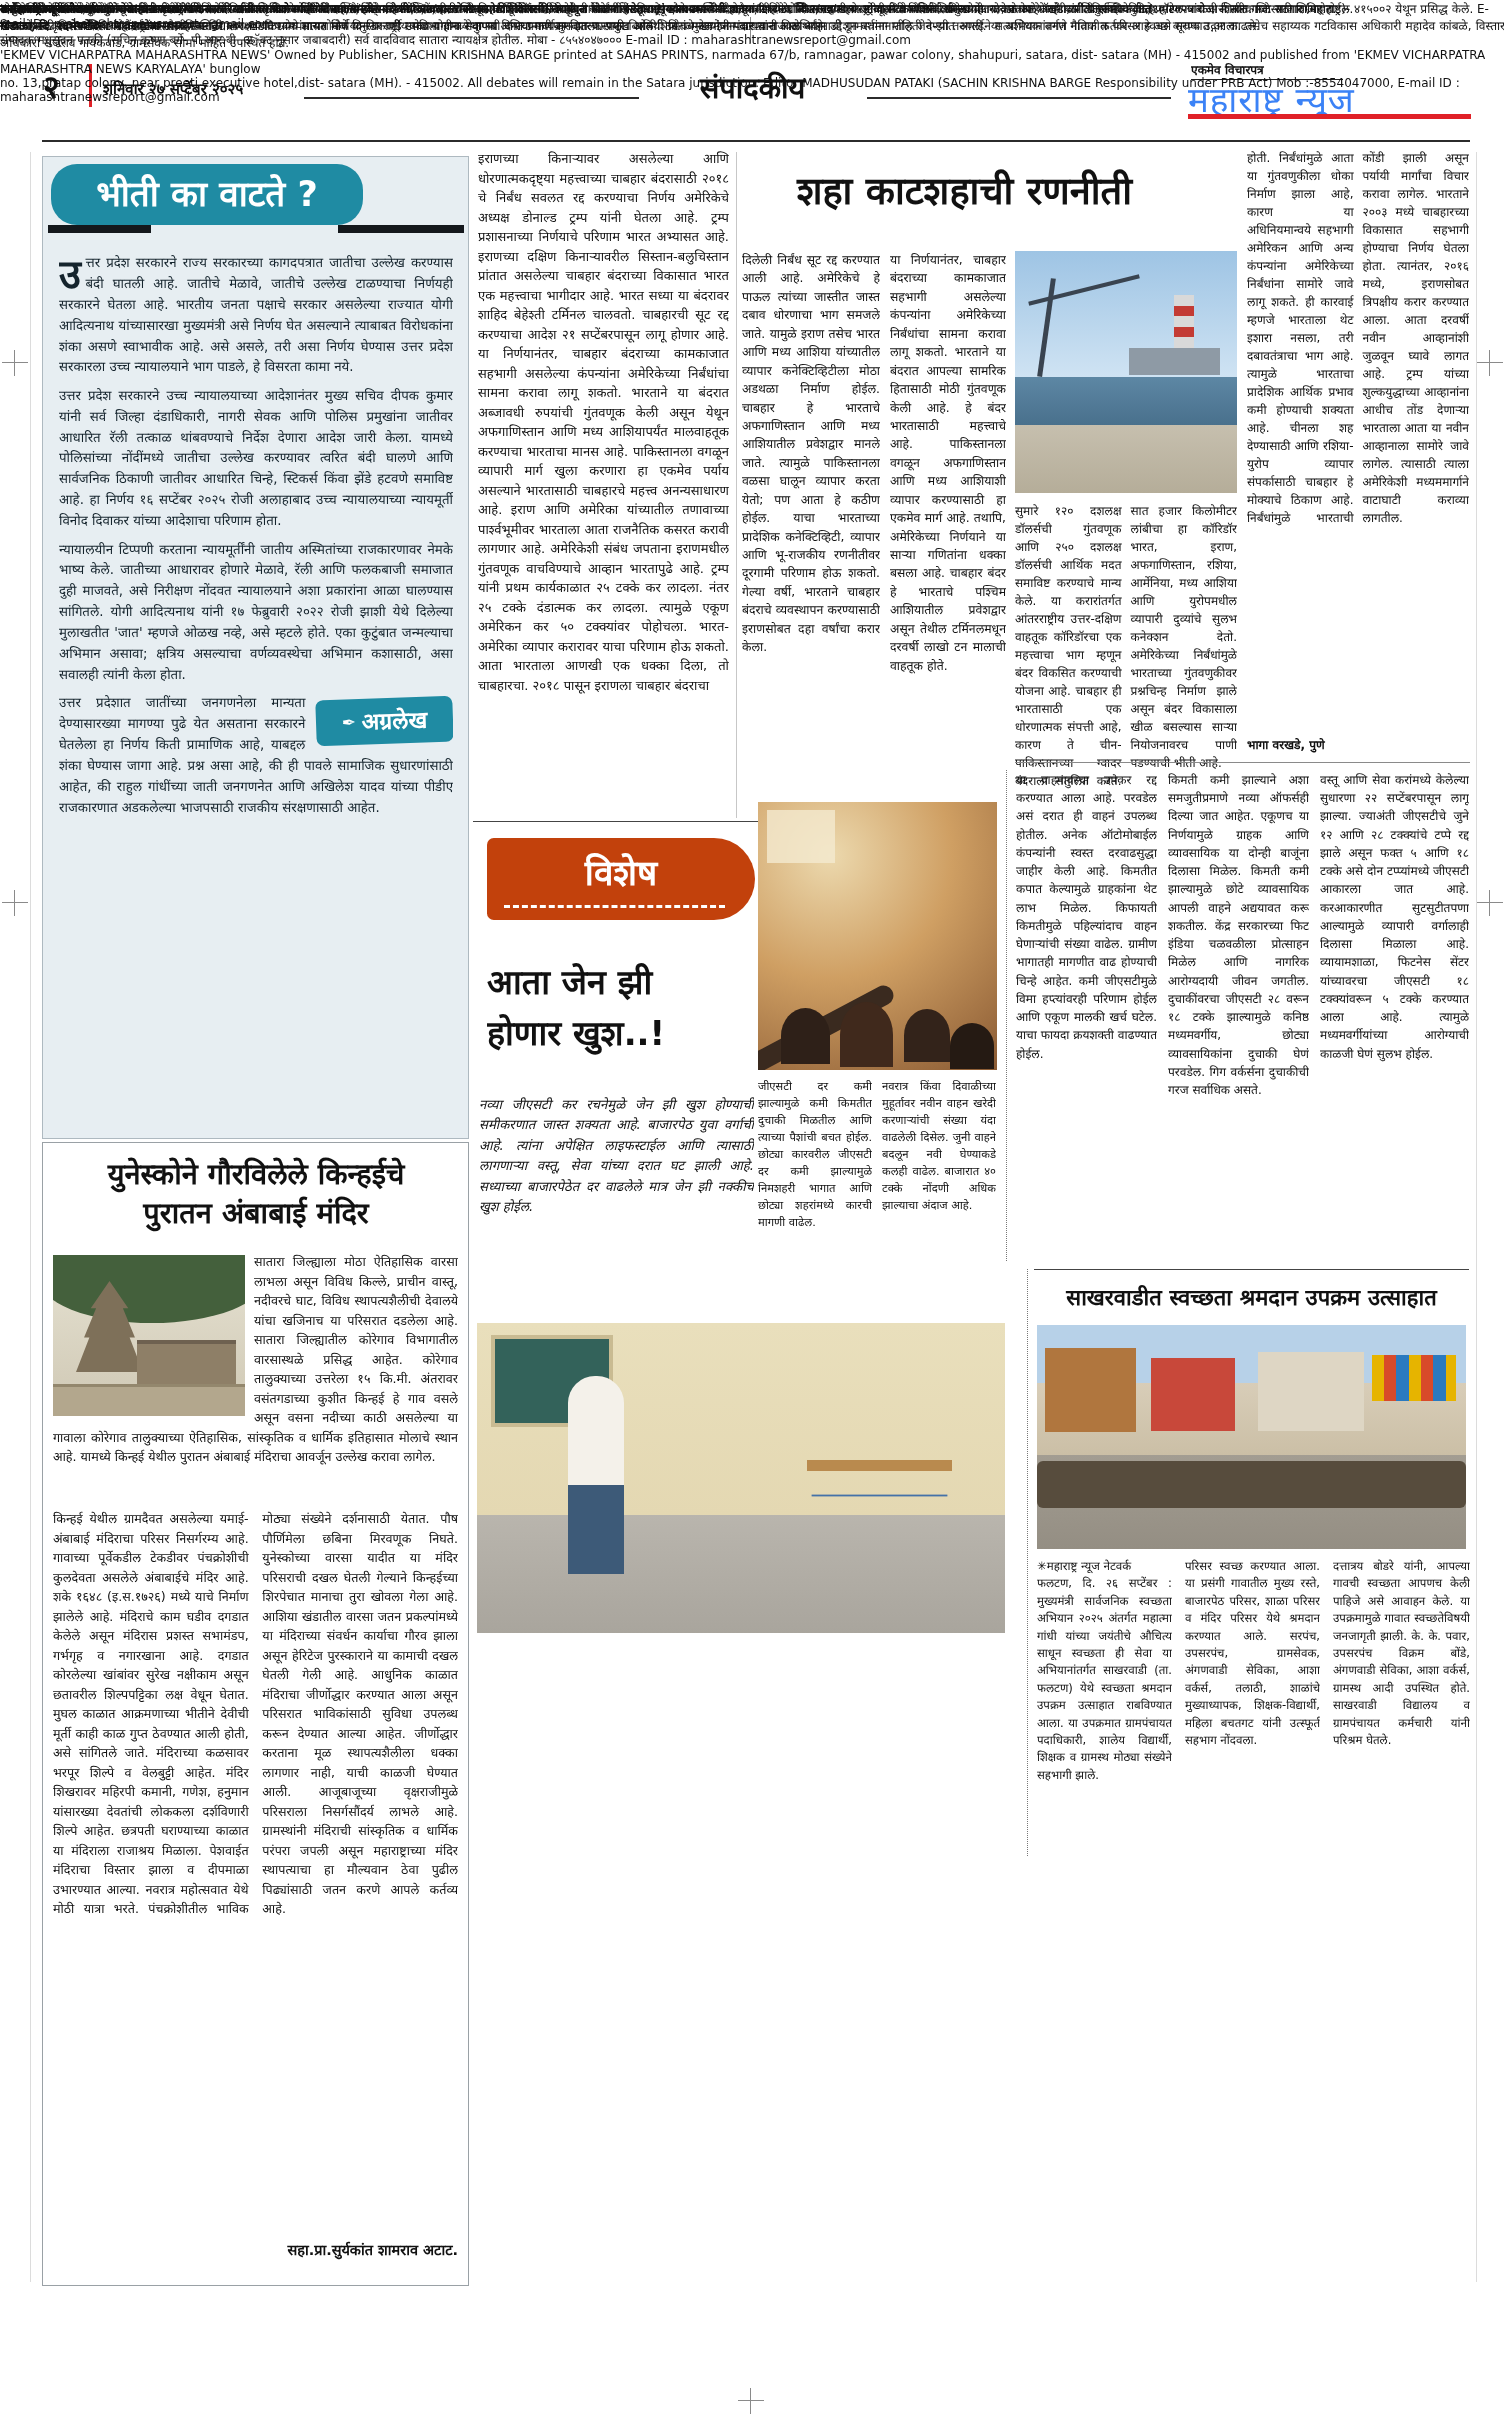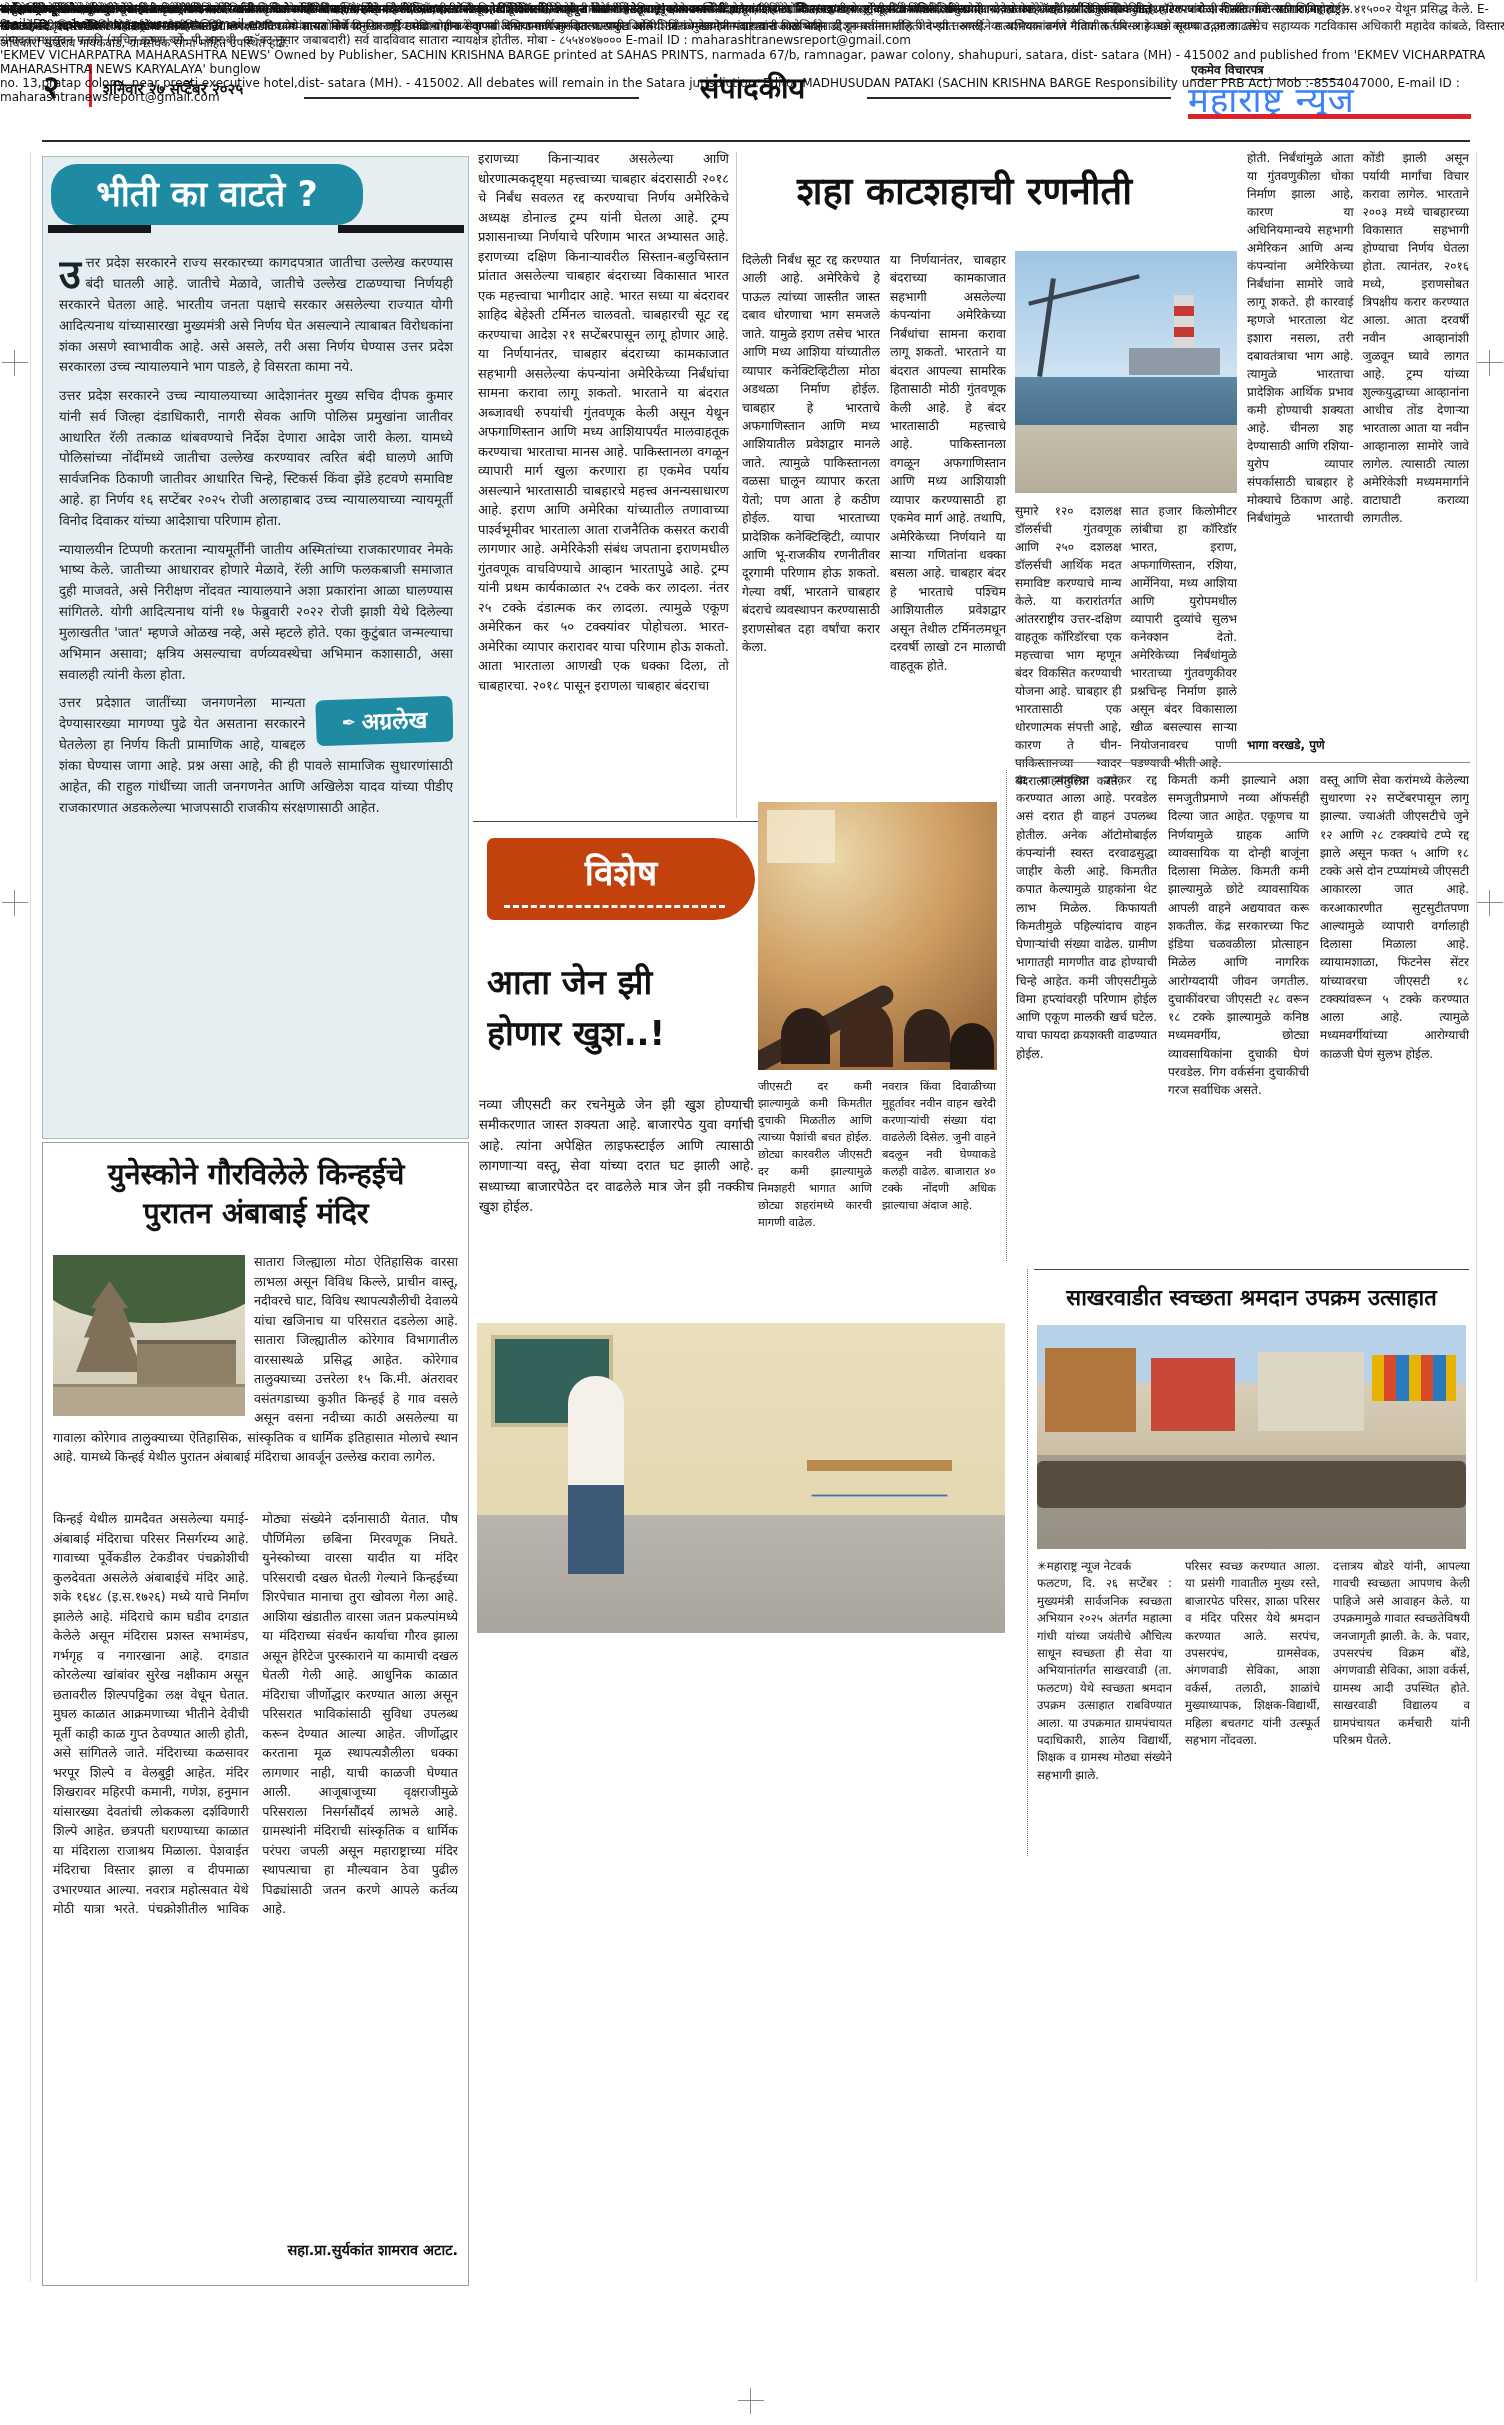--- a/index.html
+++ b/index.html
@@ -60,21 +60,21 @@
   .shah-cu{left:1015px;top:502px;width:222px;height:315px;font-size:12px;line-height:1.5;column-count:2;column-gap:9px;}
   .shah-cr{left:1247px;top:149px;width:222px;height:584px;font-size:12px;line-height:1.5;column-count:2;column-gap:9px;}
   .shah-by{left:1247px;top:736px;width:222px;height:23px;font-size:12px;font-weight:bold;}
   .hr-shah{left:1015px;top:762px;width:455px;height:0.8px;background:#8a8a8a;}
   
   .hr-vis{left:473px;top:821px;width:291px;height:0.8px;background:#444;}
   .vstamp{left:487px;top:838px;width:268px;height:82px;background:#c2410c;border-radius:7.6px 46px 46px 7.6px;}
   .vstamp .t{width:100%;text-align:center;font-size:35px;font-weight:bold;color:#fff;line-height:70px;}
   .vstamp .dash{position:absolute;left:16.7px;bottom:12px;width:221px;border-bottom:3.8px dashed #fff;}
   .v-h{left:487px;top:957px;width:274px;height:110px;font-size:34px;line-height:1.5;font-weight:bold;text-align:left;}
-  .v-intro{left:479px;top:1095px;width:275px;height:163px;font-size:13.2px;line-height:1.55;}
+  .v-intro{left:479px;top:1095px;width:275px;height:163px;font-size:13.2px;line-height:1.55;font-style:italic;}
   .selfie-photo{left:758px;top:802px;width:239px;height:268px;background:radial-gradient(circle at 30% 20%,#ecd9ae 0%,#cf9f63 45%,#8a5a33 100%);}
   .sp-win{position:absolute;left:9px;top:7.6px;width:68px;height:53px;background:#f4ead0;opacity:.8;}
   .sp-arm{position:absolute;left:-23px;bottom:30px;width:167px;height:20px;background:#3a2a1f;transform:rotate(-28deg);border-radius:10.6px;}
   .sp-h1{position:absolute;left:23px;bottom:6px;width:49px;height:56px;background:#2e2018;border-radius:50% 50% 0 0;}
   .sp-h2{position:absolute;left:82px;bottom:3px;width:53px;height:65px;background:#40291c;border-radius:50% 50% 0 0;}
   .sp-h3{position:absolute;left:146px;bottom:7.6px;width:46px;height:53px;background:#33231a;border-radius:50% 50% 0 0;}
   .sp-h4{position:absolute;left:192px;bottom:1.5px;width:44px;height:46px;background:#251a13;border-radius:50% 50% 0 0;}
   .v-c1{left:758px;top:1079px;width:114px;height:183px;font-size:11.3px;line-height:1.5;}
   .v-c2{left:882px;top:1079px;width:114px;height:183px;font-size:11.3px;line-height:1.5;}
   .dvl1{left:1006px;top:770px;width:0;height:491px;border-left:1.5px dotted #777;}

